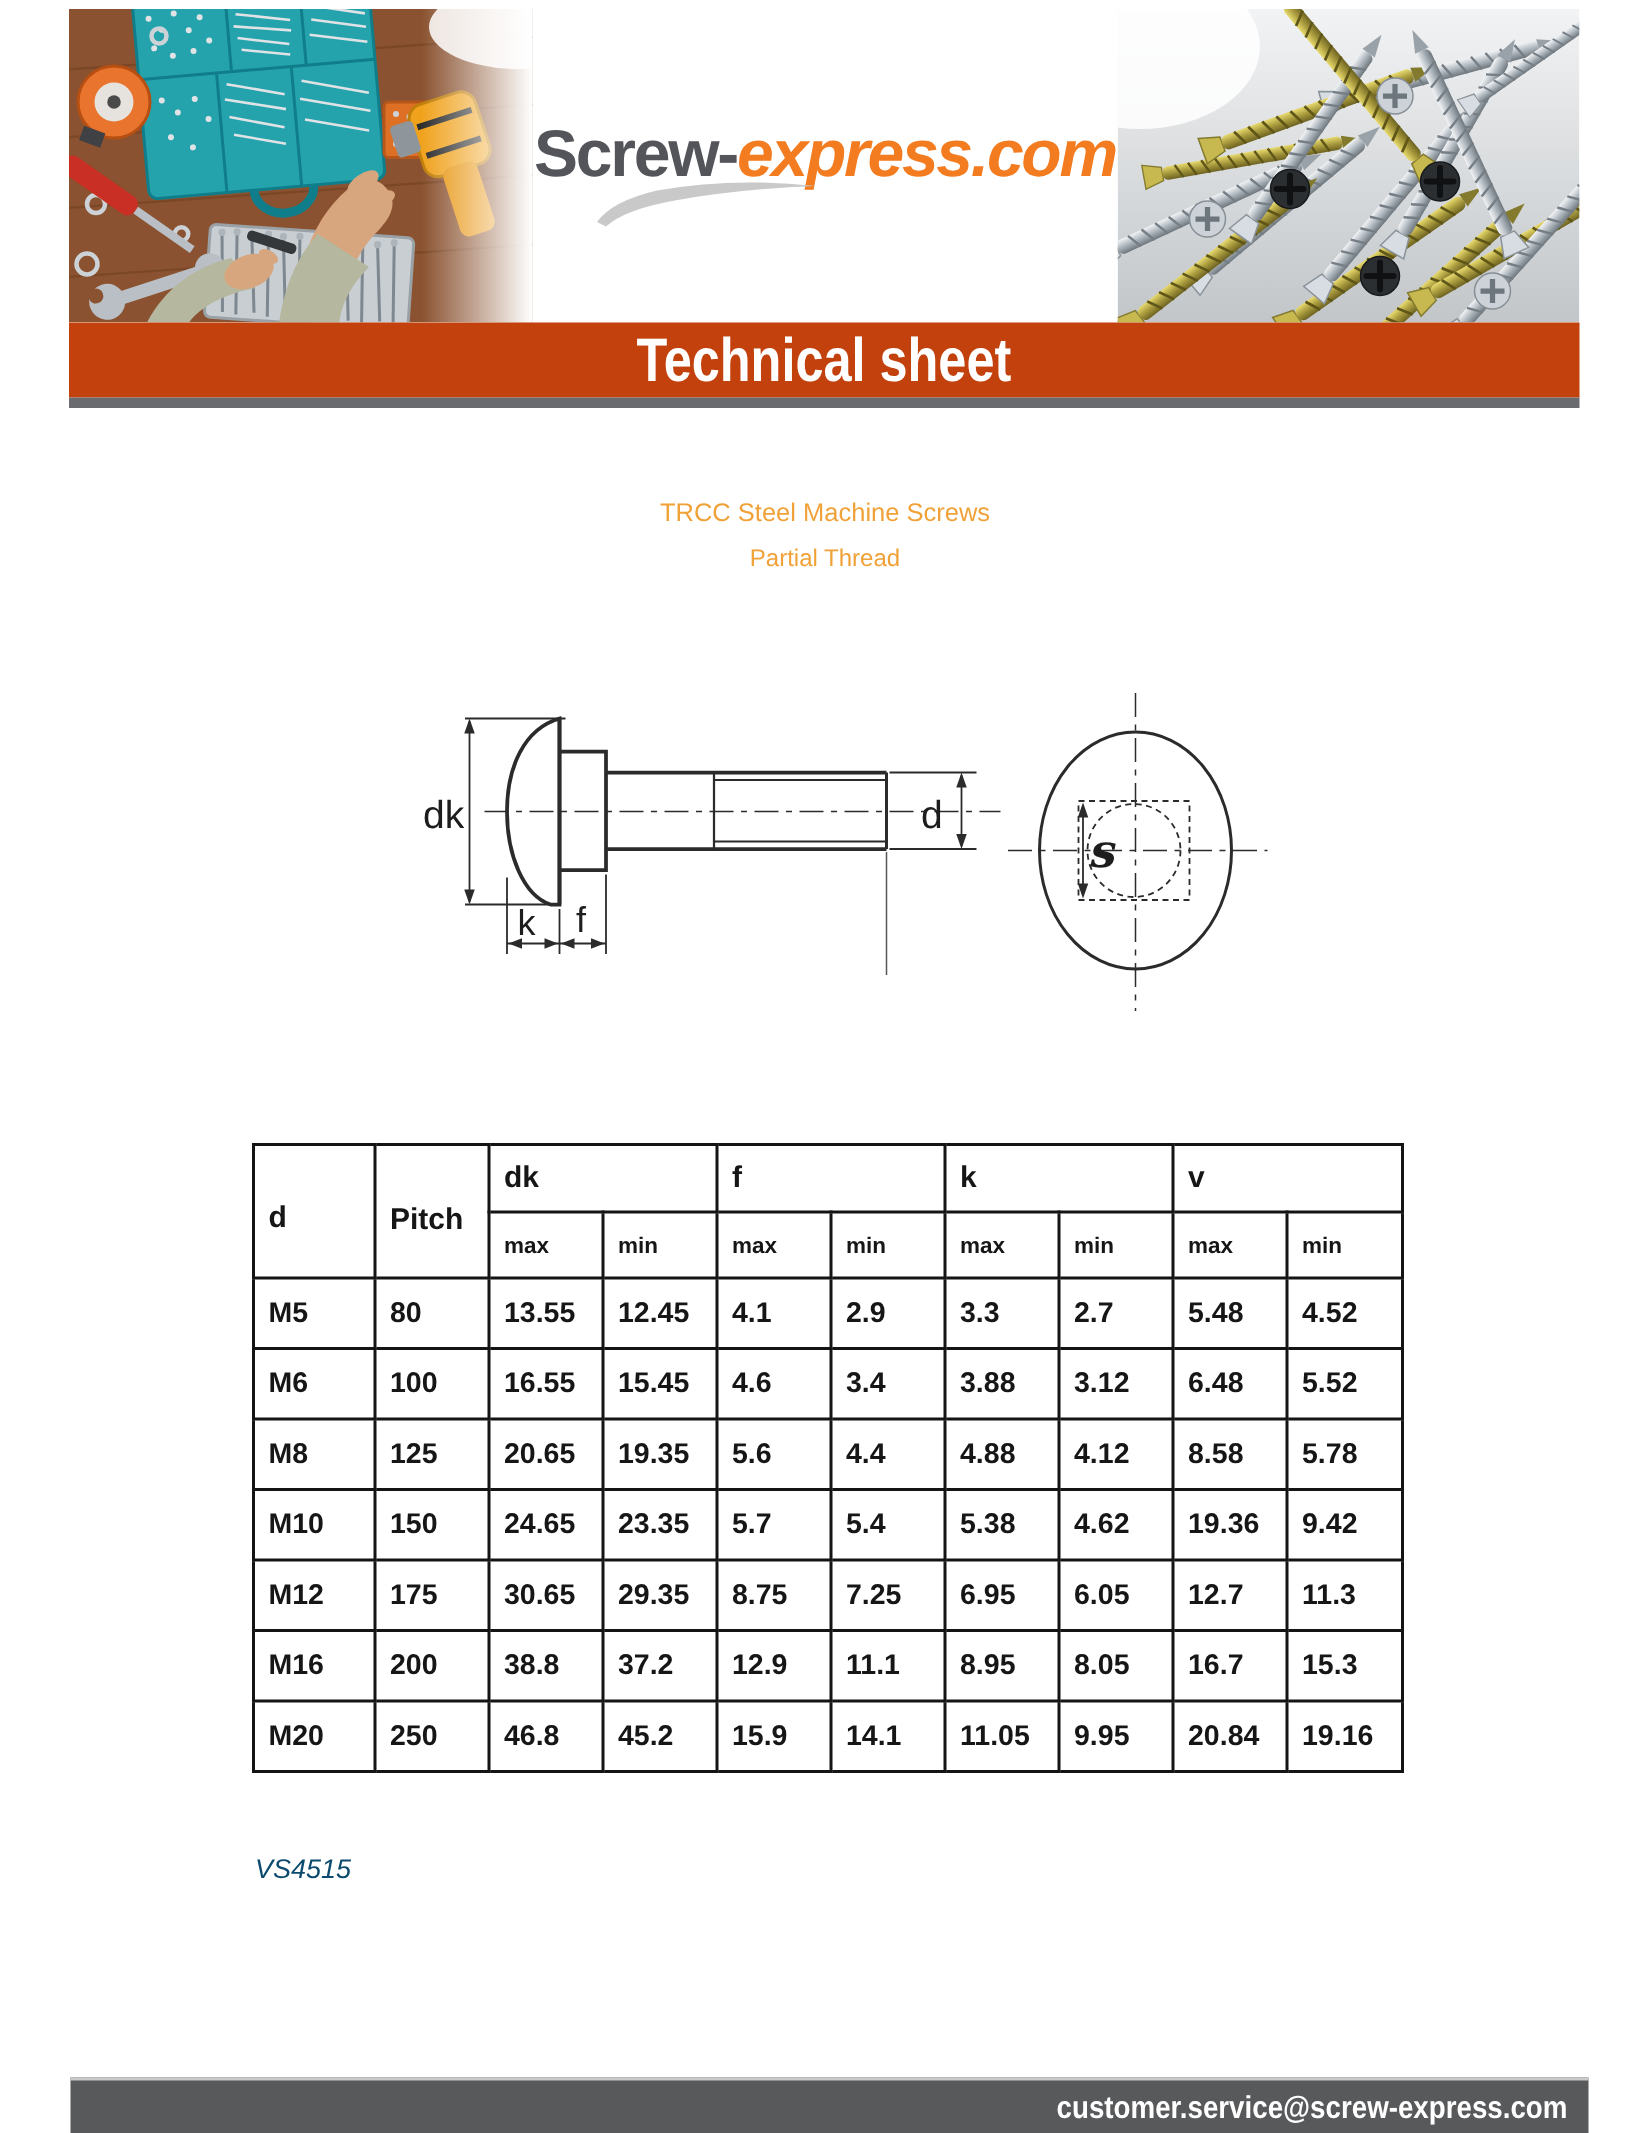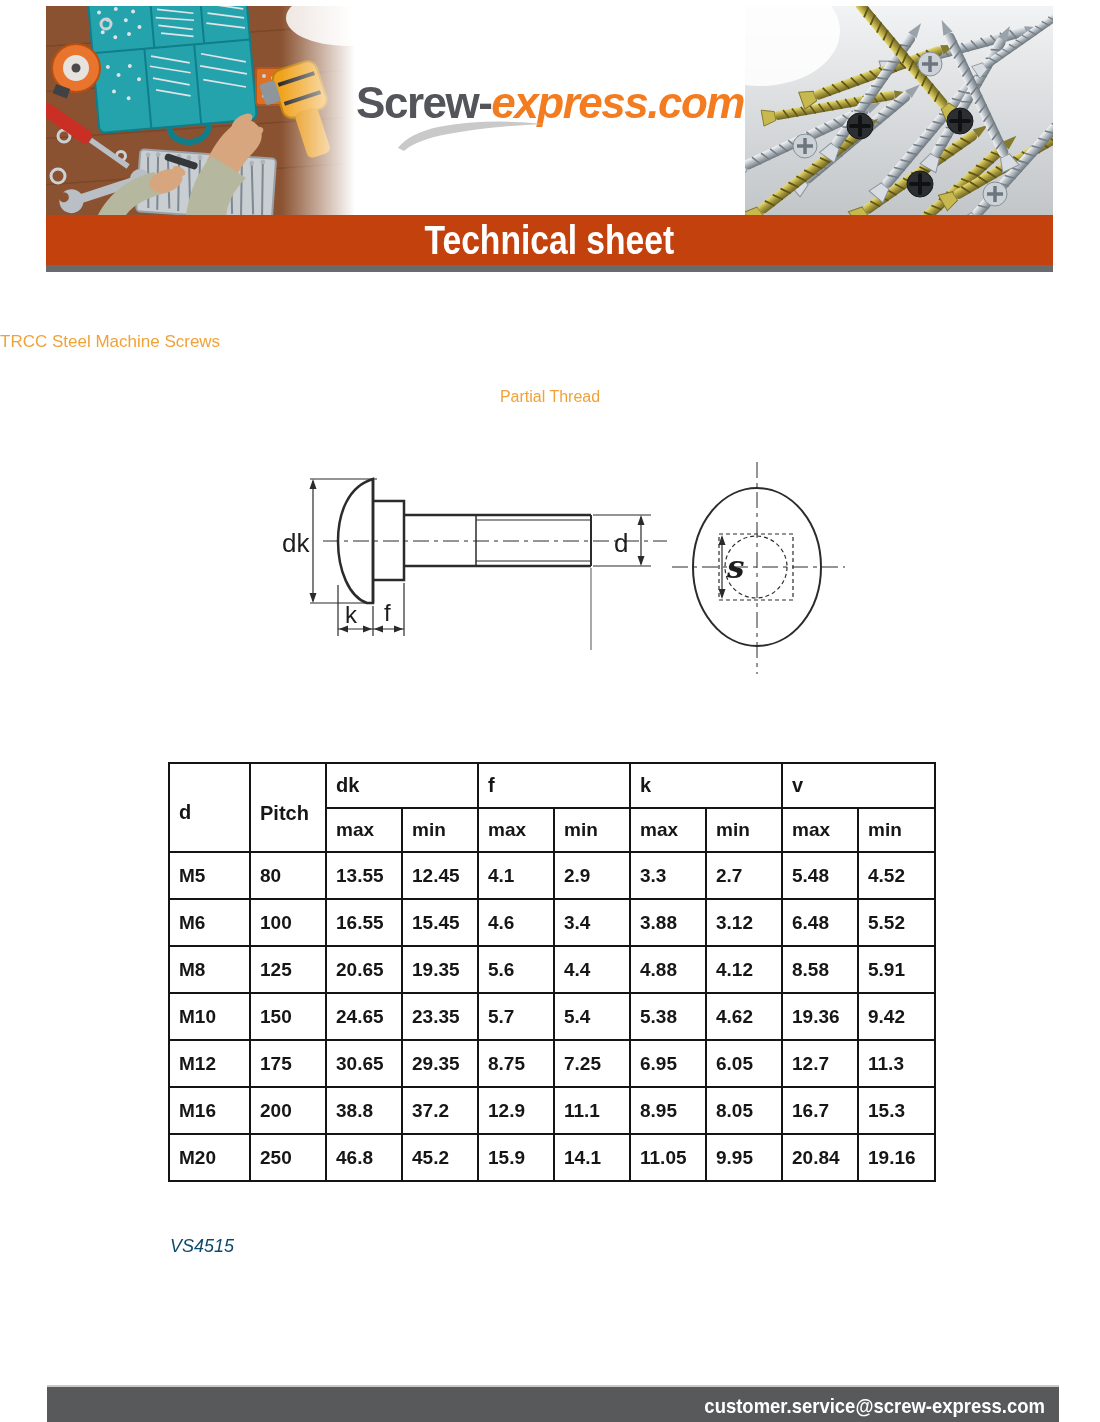--- a/index.html
+++ b/index.html
@@ -22,35 +22,35 @@
   
   .banner{position:absolute;left:46px;top:215px;width:1007px;height:50px;background:#c2410c;
           display:flex;align-items:center;justify-content:center;}
   .banner-text{color:#fff;font-size:41px;font-weight:bold;transform:scaleX(0.82);transform-origin:center;
                letter-spacing:0px;}
   .banner-strip{position:absolute;left:46px;top:265px;width:1007px;height:7px;background:#6A6B6E;}
 
   
   .doc-title{position:absolute;left:0;top:296px;width:1100px;text-align:center;
              font-size:23px;font-weight:bold;color:#F5A01F;}
-  .doc-sub1{position:absolute;left:0;top:332px;width:1100px;
+  .doc-sub1{position:absolute;left:0;top:332px;width:1100px;text-align:center;
             font-size:17px;font-weight:500;color:#F0A238;}
   .doc-sub2{position:absolute;left:0;top:364px;width:1100px;text-align:center;
-            font-size:16px;font-weight:500;color:#F0A238;margin-top:24px;}
+            font-size:16px;font-weight:500;color:#F0A238;}
 
   
   .diagram{position:absolute;left:250px;top:435px;}
 
   
   table.spec{position:absolute;left:168px;top:762px;width:766px;border-collapse:collapse;
              table-layout:fixed;color:#161616;}
   table.spec th,table.spec td{border:2px solid #141414;text-align:left;padding-left:9px;
              font-family:"Liberation Sans",sans-serif;overflow:hidden;white-space:nowrap;}
   table.spec thead tr.r1 th{height:41px;font-size:20px;font-weight:bold;vertical-align:middle;}
-  table.spec thead tr.r2 th{height:40px;font-size:19px;font-weight:bold;vertical-align:middle;}
+  table.spec thead tr.r2 th{height:40px;font-size:15px;font-weight:bold;vertical-align:middle;}
   table.spec th.cell-d{vertical-align:top;padding-top:11px;}
   table.spec th.cell-pitch{vertical-align:top;padding-top:13px;font-size:13px;font-weight:normal;}
   table.spec tbody td{height:43px;font-size:19px;font-weight:bold;vertical-align:middle;}
 
   
   .doc-code{position:absolute;left:170px;top:1236px;font-size:18px;font-style:italic;color:#0c4a6e;}
 
   
   .footer-bar{position:absolute;left:47px;top:1385px;width:1012px;height:37px;background:#58595B;
               border-top:2px solid #C9C9C9;display:flex;align-items:center;justify-content:flex-end;}
@@ -405,21 +405,21 @@
         <tr>
           <td>M8</td>
           <td>125</td>
           <td>20.65</td>
           <td>19.35</td>
           <td>5.6</td>
           <td>4.4</td>
           <td>4.88</td>
           <td>4.12</td>
           <td>8.58</td>
-          <td>5.91</td>
+          <td>5.78</td>
         </tr>
         <tr>
           <td>M10</td>
           <td>150</td>
           <td>24.65</td>
           <td>23.35</td>
           <td>5.7</td>
           <td>5.4</td>
           <td>5.38</td>
           <td>4.62</td>

